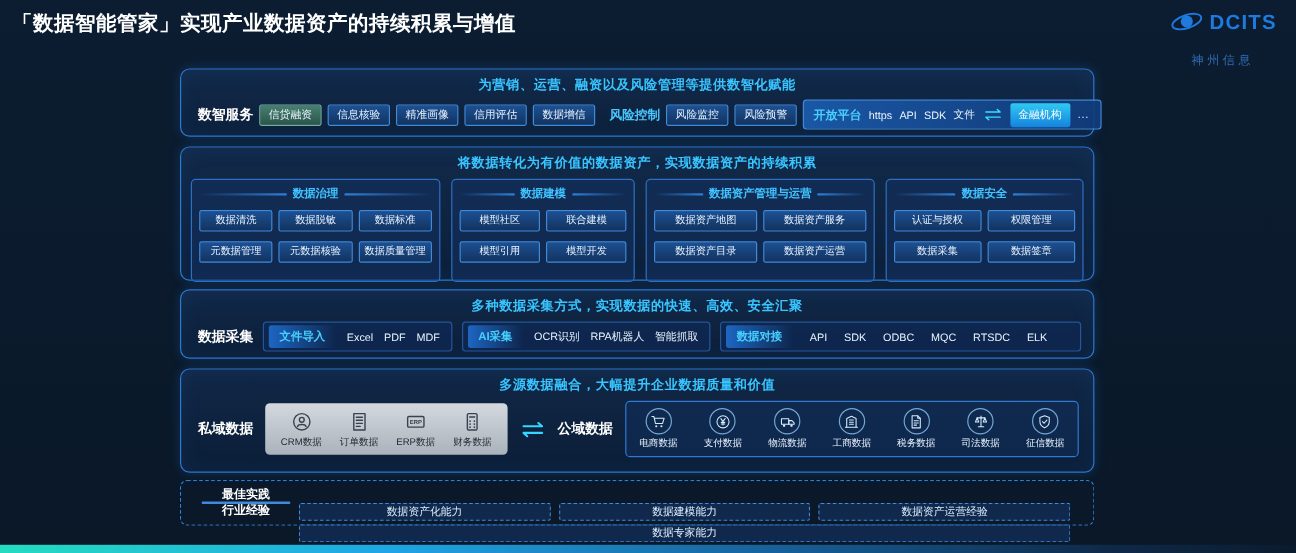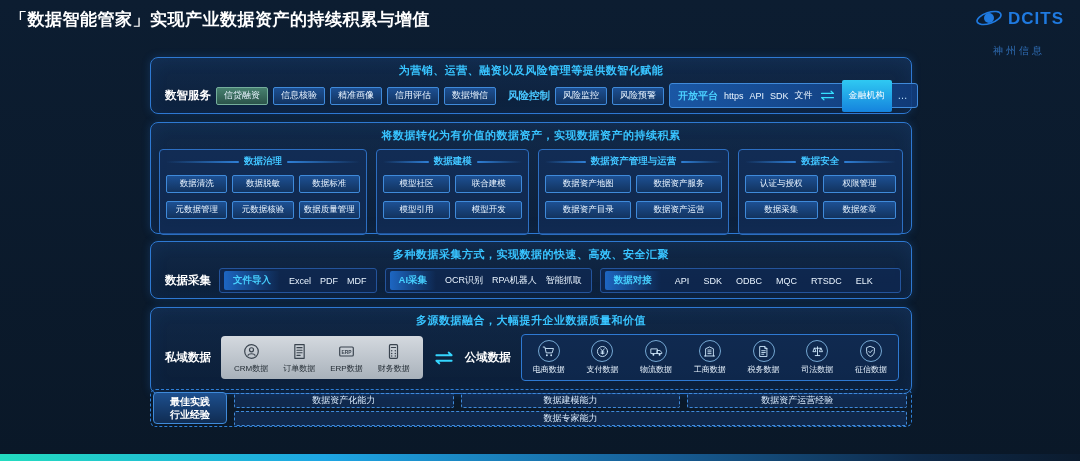--- a/index.html
+++ b/index.html
@@ -20,21 +20,21 @@
 .row{display:flex;align-items:center}
 .side-label{color:#fff;font-weight:bold;font-size:11.5px;white-space:nowrap}
 .btn{display:inline-flex;align-items:center;justify-content:center;height:18px;padding:0 7px;background:linear-gradient(180deg,#1d5093,#12335f);border:1px solid #3f8ada;border-radius:2px;color:#e9f4ff;font-size:9px;white-space:nowrap}
 .btn.selected{background:linear-gradient(180deg,#47806f,#2b544a);border-color:#74ae9c}
 .p1-row{padding:5px 10px 0 14px;gap:5px}
 .risk-label{color:#49c7ff;font-weight:bold;font-size:10.5px;margin-left:7px;white-space:nowrap}
 .platform{margin-left:auto;display:flex;align-items:center;gap:6px;height:25px;padding:0 8px;background:linear-gradient(90deg,rgba(28,96,182,.85),rgba(17,60,124,.9));border:1px solid #3f8ada;border-radius:3px}
 .platform-label{color:#4ad0ff;font-weight:bold;font-size:10px;white-space:nowrap}
 .pitem{color:#eaf5ff;font-size:9px;white-space:nowrap}
 .exch{width:17px;height:11px;color:#35e0ff}
-.target-btn{display:inline-flex;align-items:center;height:32px;padding:0 7px;background:linear-gradient(180deg,#2fc9f2,#1583dd);border-radius:2px;color:#fff;font-size:9px;white-space:nowrap}
+.target-btn{display:inline-flex;align-items:center;height:20px;padding:0 7px;background:linear-gradient(180deg,#2fc9f2,#1583dd);border-radius:2px;color:#fff;font-size:9px;white-space:nowrap}
 .more{color:#bfe3ff;font-size:10px;letter-spacing:1px}
 .p2-row{display:flex;gap:9px;padding:6px 8px 0}
 .subbox{border:1px solid #2d6fc2;border-radius:4px;background:rgba(19,50,100,.5);padding:5px 6px 7px;height:86px}
 .sb0{flex:1.32}.sb1{flex:.95}.sb2{flex:1.2}.sb3{flex:1.03}
 .subhdr{display:flex;align-items:center;gap:5px}
 .subhdr-text{color:#41c4ff;font-weight:bold;font-size:9.5px;white-space:nowrap}
 .hl{flex:1;height:2px;border-radius:1px}
 .hl-l{background:linear-gradient(90deg,rgba(47,127,214,0),#2f7fd6)}
 .hl-r{background:linear-gradient(270deg,rgba(47,127,214,0),#2f7fd6)}
 .grid{display:grid;gap:8px 5px;margin-top:7px}
@@ -50,21 +50,21 @@
 .private-box{display:flex;gap:15px;padding:7px 13px 5px;background:linear-gradient(180deg,#d4d9df,#a9b2bb);border-radius:4px}
 .pv-item{display:flex;flex-direction:column;align-items:center;gap:3px;color:#39434e}
 .pv-icon{width:17px;height:17px}
 .pv-label{font-size:8px;color:#232c34;white-space:nowrap}
 .fusion-arrow{width:22px;height:14px;color:#35d6ff;flex:0 0 auto}
 .public-box{flex:1;display:flex;justify-content:space-between;padding:5px 11px;border:1px solid #2e79d2;background:rgba(17,48,98,.45);border-radius:4px}
 .pb-item{display:flex;flex-direction:column;align-items:center;gap:2px}
 .pb-circle{width:22px;height:22px;border:1px solid rgba(150,210,255,.75);border-radius:50%;display:flex;align-items:center;justify-content:center;color:#d3ecff}
 .pb-circle svg{width:13px;height:13px}
 .pb-label{font-size:8px;color:#e9f4ff;white-space:nowrap}
-.practice{position:absolute;left:150px;top:389px;width:762px;height:38px;border:1px dashed #2f7fd6;border-radius:6px;display:flex;gap:7px;padding:2px}
+.practice{position:absolute;left:150px;top:400px;width:762px;height:38px;border:1px dashed #2f7fd6;border-radius:6px;display:flex;gap:7px;padding:17px}
 .practice-label{flex:0 0 74px;background:linear-gradient(180deg,#1d4f8e,#102c52);border:1px solid #3f8ada;border-radius:4px;display:flex;flex-direction:column;align-items:center;justify-content:center;color:#fff;font-weight:bold;font-size:10px;line-height:1.3}
 .practice-right{flex:1;display:flex;flex-direction:column;gap:3px;padding:1px 2px 1px 0}
 .prow{display:flex;gap:7px;flex:1}
 .pbox{flex:1;display:flex;align-items:center;justify-content:center;border:1px dashed #3f8ada;border-radius:2px;background:rgba(21,54,106,.55);color:#ddeeff;font-size:9px}
 .bottom-bar{position:absolute;left:0;top:454px;width:1080px;height:7px;background:linear-gradient(90deg,#23dcc0 0%,#1ea6e4 30%,#176099 60%,#0e2a4a 85%,#0b1b2e 100%)}
 svg{display:block}
 </style>
 </head>
 <body>
 

